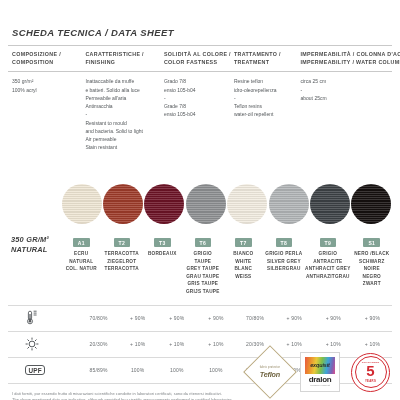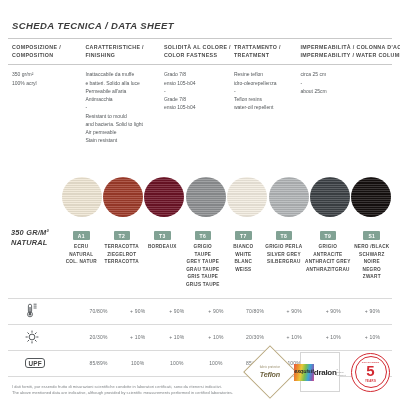--- a/index.html
+++ b/index.html
@@ -12,21 +12,21 @@
     height: 400px;
     font-family: "Liberation Sans", sans-serif;
     color: #4a4a4a;
     overflow: hidden;
     position: relative;
   }
   .sheet {
     width: 400px;
     height: 400px;
     box-sizing: border-box;
-    padding: 0 8px;
+    padding: 7px 8px;
     position: relative;
   }
 
   
   .title {
     font-style: italic;
     font-weight: bold;
     font-size: 9.5px;
     letter-spacing: 0.4px;
     color: #3d3d3d;
@@ -213,21 +213,21 @@
   }
   .tf-top { font-size: 2.6px; color: #8a7c55; letter-spacing: 0.2px; display: block; margin-bottom: 1px; }
   .tf-main { font-size: 7.2px; font-style: italic; font-weight: bold; color: #6f6340; letter-spacing: -0.2px; display: block; }
 
   .logo-dralon {
     width: 40px;
     height: 40px;
     border: 1px solid #d5d5d5;
     background: #ffffff;
     display: flex;
-    flex-direction: row;
+    flex-direction: column;
     align-items: center;
     justify-content: center;
     padding: 1px;
     box-sizing: border-box;
   }
   .dr-rainbow {
     width: 30px;
     height: 17px;
     background: linear-gradient(100deg,
       #e8573f 0%, #eb8c2e 18%, #e8c93a 36%,

